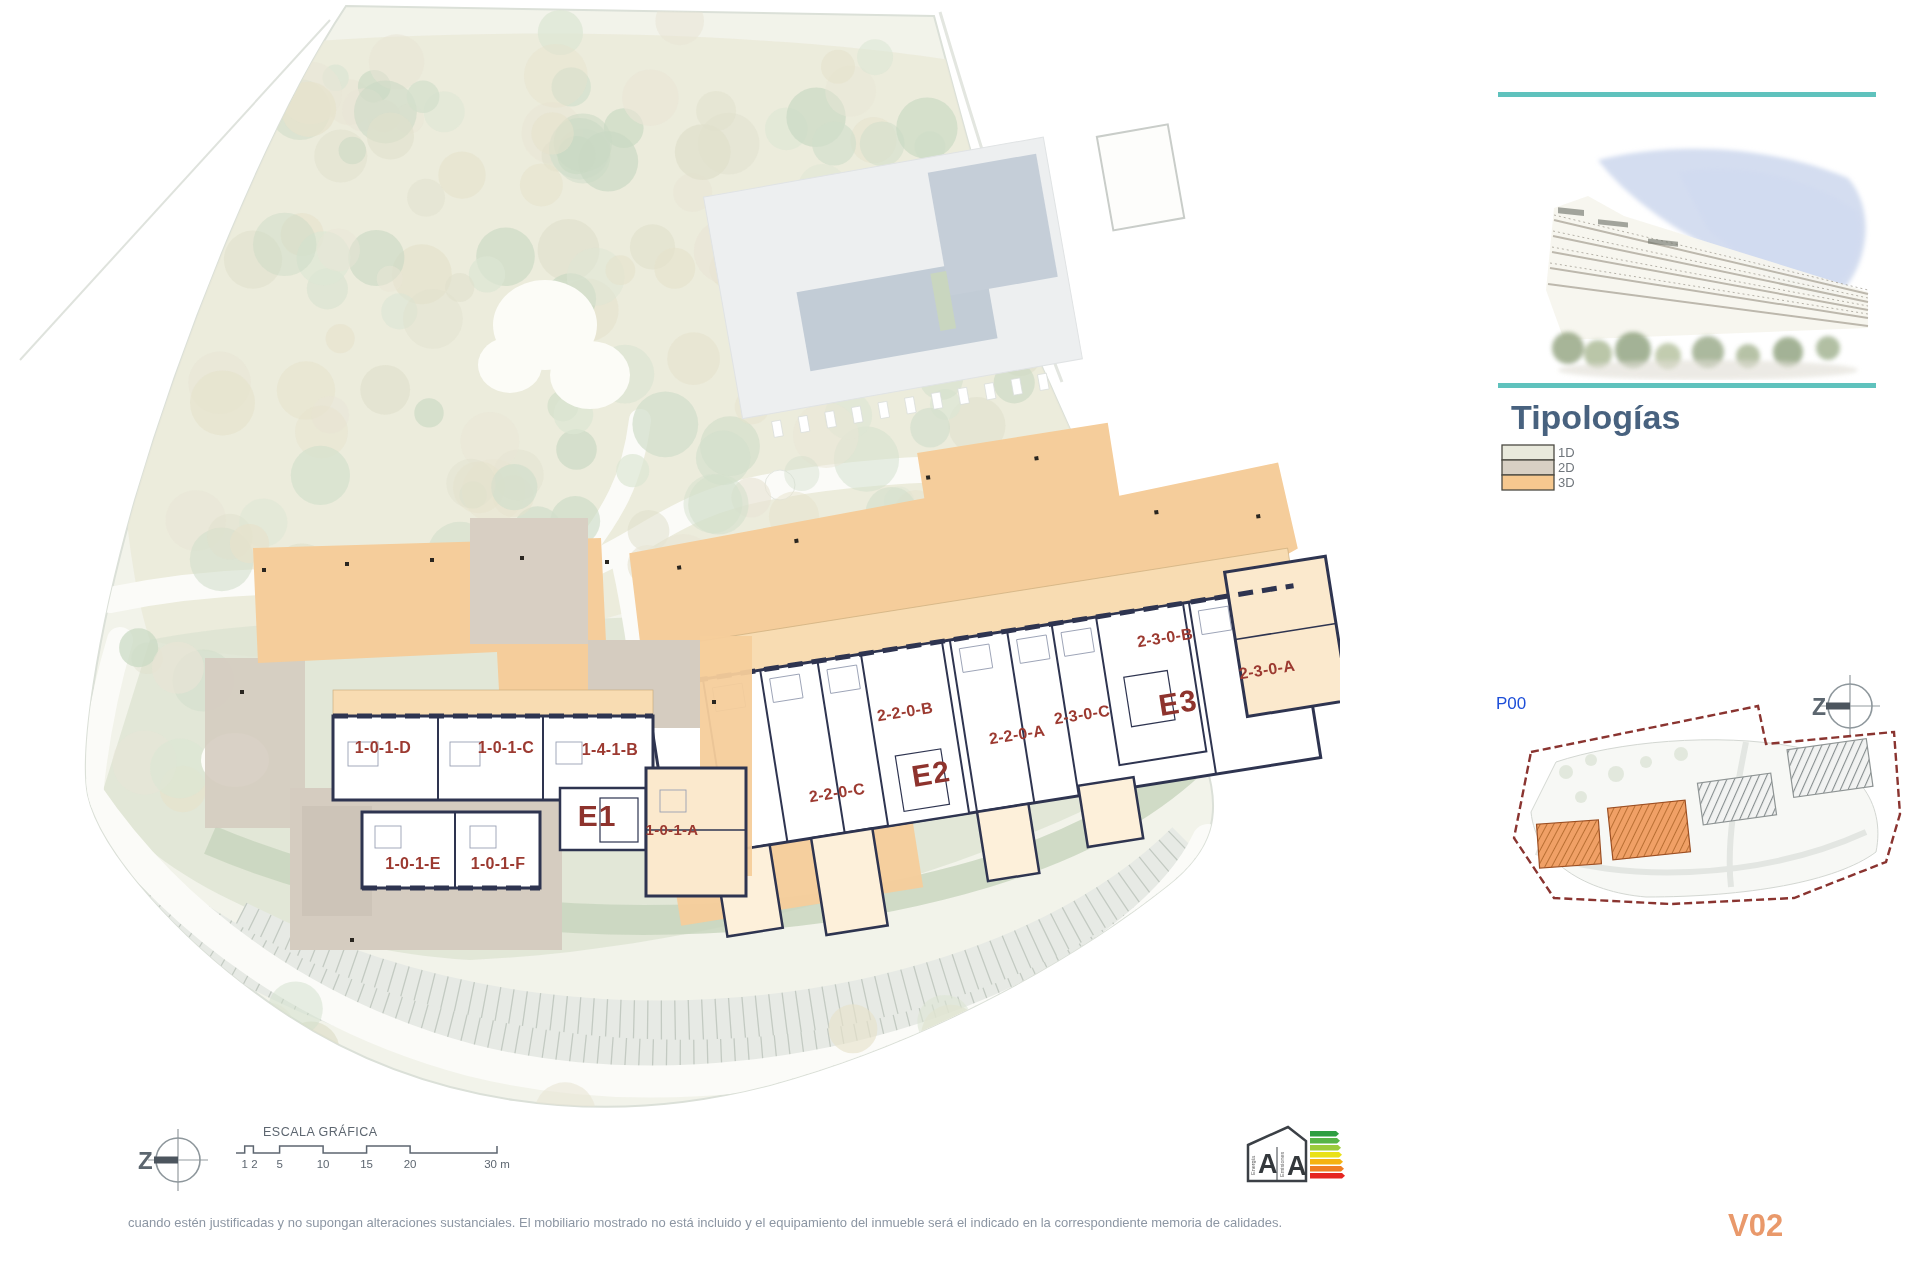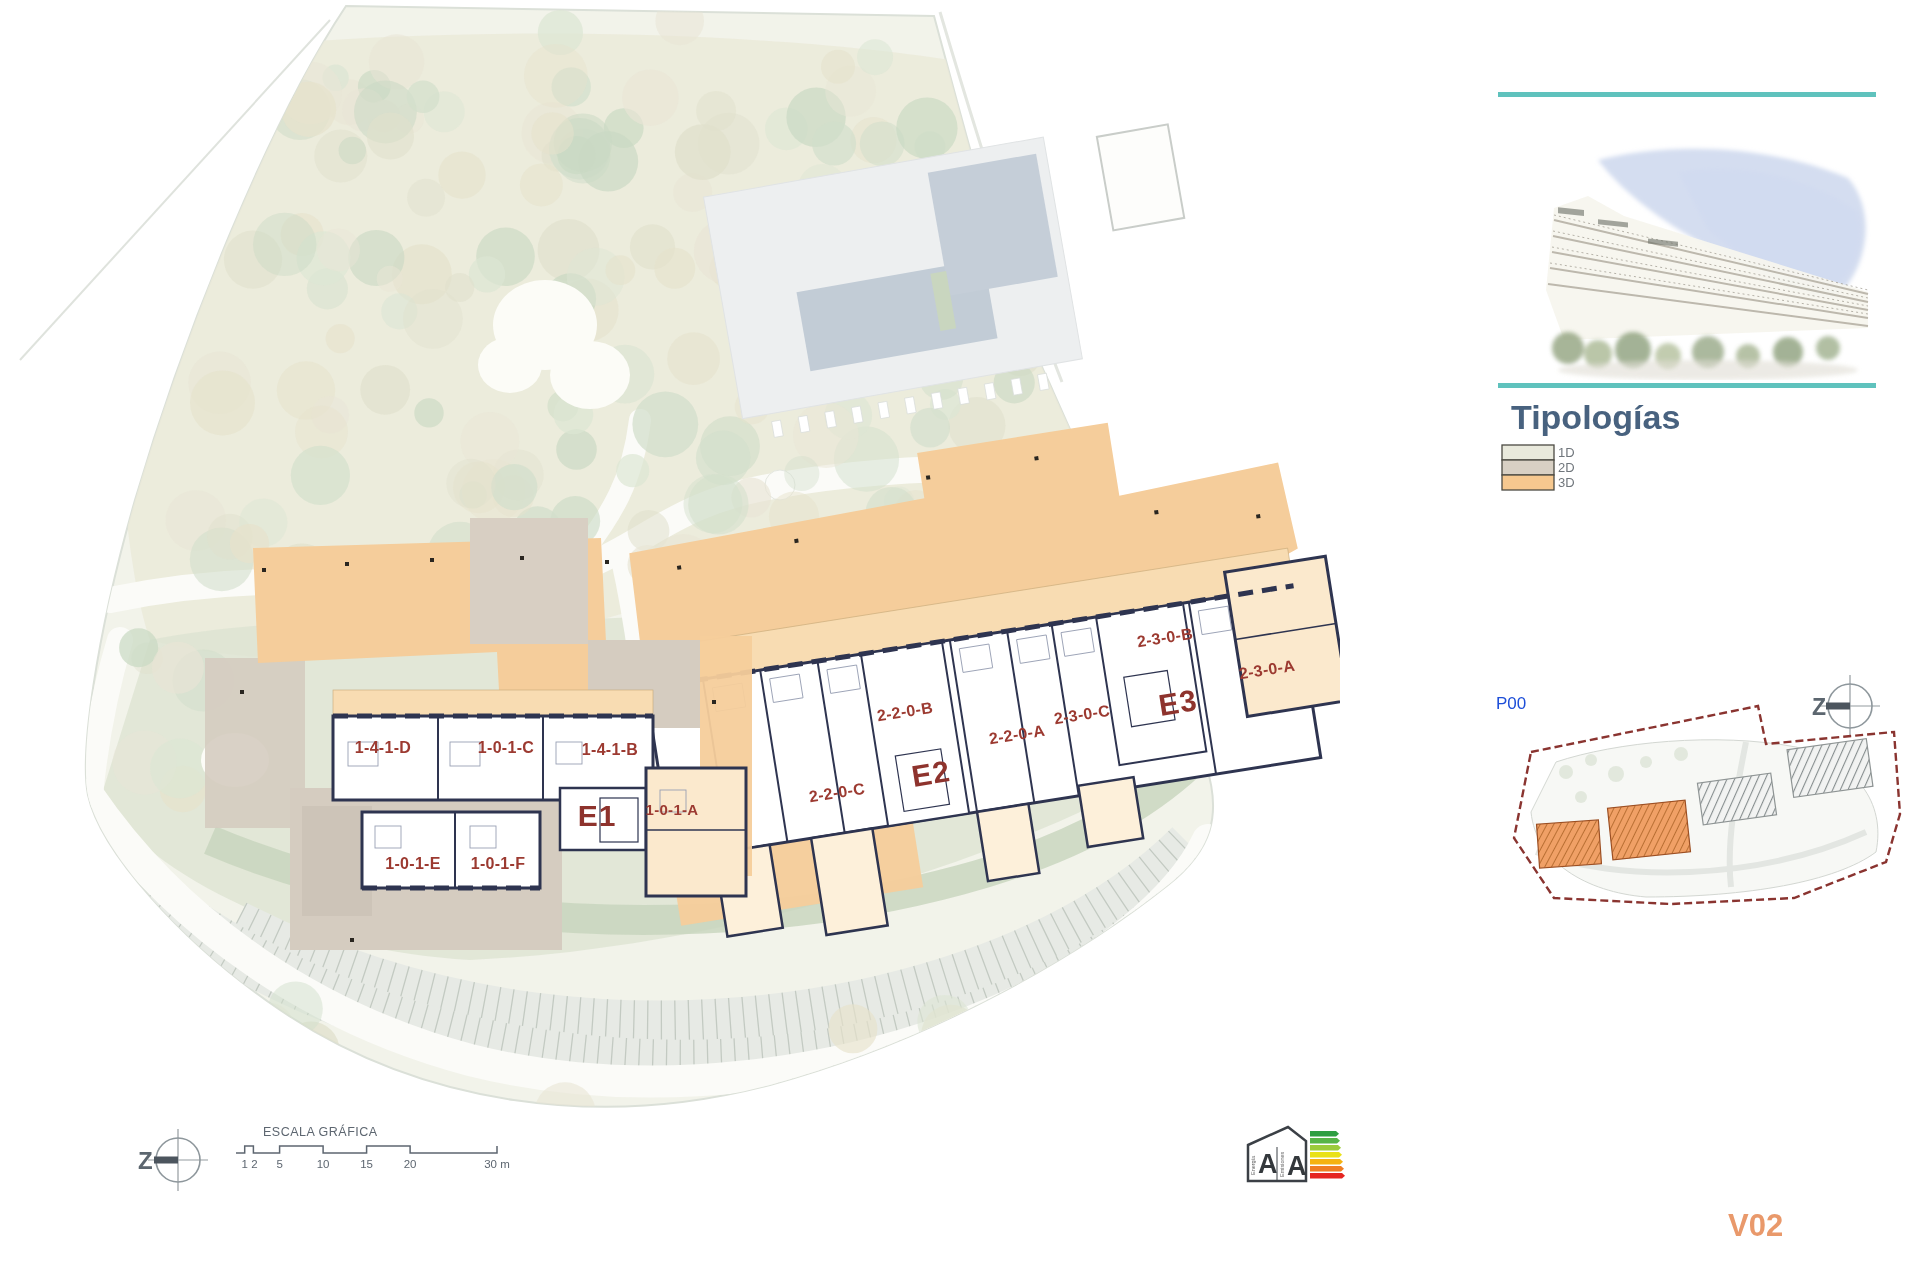--- a/index.html
+++ b/index.html
@@ -6,21 +6,21 @@
   .page{position:relative;width:1920px;height:1280px;background:#ffffff;overflow:hidden;
         font-family:"Liberation Sans",sans-serif;}
   .abs{position:absolute;}
   .rule{position:absolute;height:5px;background:var(--teal,#5fc2bd);}
   .doc-title{position:absolute;font-size:31px;font-weight:bold;color:var(--heading,#48627f);white-space:nowrap;}
   .section-title{position:absolute;font-size:34px;font-weight:bold;color:var(--heading,#48627f);white-space:nowrap;margin-left:13px;}
   .unit-label{position:absolute;transform:translate(-50%,-50%);font-weight:bold;font-size:16px;
               color:var(--unitcol,#9c3a31);white-space:nowrap;letter-spacing:.3px;}
   .unit-label.rot{transform:translate(-50%,-50%) rotate(-9deg);}
   .block-label{font-size:30px;color:var(--blockcol,#8e332d);letter-spacing:1px;}
-  .small-label{font-size:15px;}
+  .small-label{font-size:15px;margin-top:20px;}
   .keymap-caption{position:absolute;font-size:17px;color:#1d4ed8;}
   .disclaimer{position:absolute;font-size:13px;color:var(--disccol,#8c96a3);white-space:nowrap;line-height:17px;}
   .version{position:absolute;font-size:31px;font-weight:bold;color:var(--vercol,#e9996b);}
   svg{display:block;}
   text{font-family:"Liberation Sans",sans-serif;}
 </style>
 </head>
 <body>
 
 <div class="page">
@@ -389,21 +389,21 @@
         <rect x="430" y="558" width="4" height="4"></rect>
           <rect x="520" y="556" width="4" height="4"></rect>
         <rect x="605" y="560" width="4" height="4"></rect>
           <rect x="712" y="700" width="4" height="4"></rect>
         <rect x="240" y="690" width="4" height="4"></rect>
           <rect x="350" y="938" width="4" height="4"></rect>
       </g>
     </g>
   </svg>
 
-  <div class="unit-label" style="left:383px;top:748px">1-4-1-D</div>
+  <div class="unit-label" style="left:383px;top:748px">1-0-1-D</div>
   <div class="unit-label" style="left:506px;top:748px">1-0-1-C</div>
   <div class="unit-label" style="left:610px;top:750px">1-4-1-B</div>
   <div class="unit-label small-label" style="left:672px;top:809px">1-0-1-A</div>
   <div class="unit-label block-label" style="left:597px;top:816px">E1</div>
   <div class="unit-label" style="left:413px;top:864px">1-0-1-E</div>
   <div class="unit-label" style="left:498px;top:864px">1-0-1-F</div>
   <div class="unit-label rot" style="left:837px;top:793px">2-2-0-C</div>
   <div class="unit-label rot" style="left:905px;top:712px">2-2-0-B</div>
   <div class="unit-label rot" style="left:1017px;top:735px">2-2-0-A</div>
   <div class="unit-label block-label rot" style="left:931px;top:774px">E2</div>
@@ -532,15 +532,16 @@
       <polygon points="66,6 92,6 95,8.75 92,11.5 66,11.5" fill="#2e9e41"></polygon>
       <polygon points="66,13 93,13 96,15.75 93,18.5 66,18.5" fill="#57b447"></polygon>
       <polygon points="66,20 94,20 97,22.75 94,25.5 66,25.5" fill="#9ccb3b"></polygon>
       <polygon points="66,27 95,27 98,29.75 95,32.5 66,32.5" fill="#e9e118"></polygon>
       <polygon points="66,34 96,34 99,36.75 96,39.5 66,39.5" fill="#f5b211"></polygon>
       <polygon points="66,41 97,41 100,43.75 97,46.5 66,46.5" fill="#ef7d23"></polygon>
       <polygon points="66,48 98,48 101,50.75 98,53.5 66,53.5" fill="#e52521"></polygon>
     </g>
   </svg>
 
+  <div class="disclaimer" style="left:128px;top:1214px">cuando estén justificadas y no supongan alteraciones sustanciales. El mobiliario mostrado no está incluido y el equipamiento del inmueble será el indicado en la correspondiente memoria de calidades.</div>
   <div class="version" style="left:1728px;top:1208px">V02</div>
 
 </div>
 
 </body></html>

